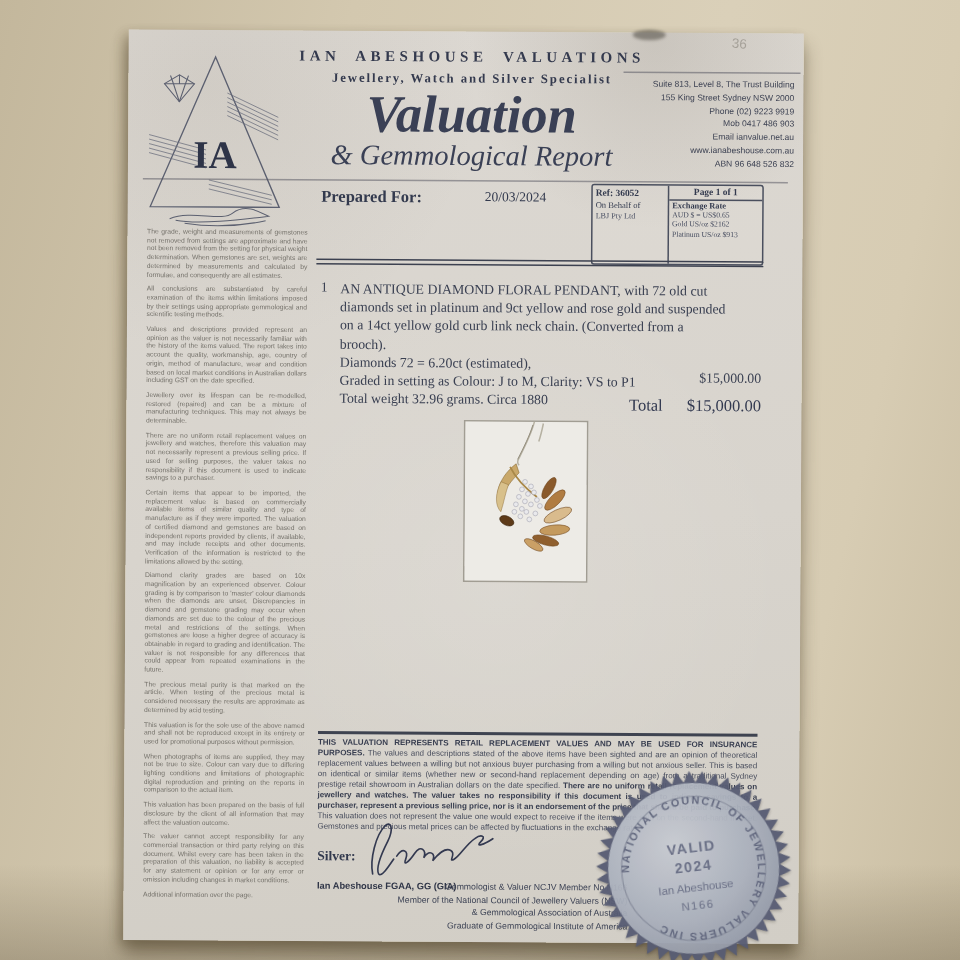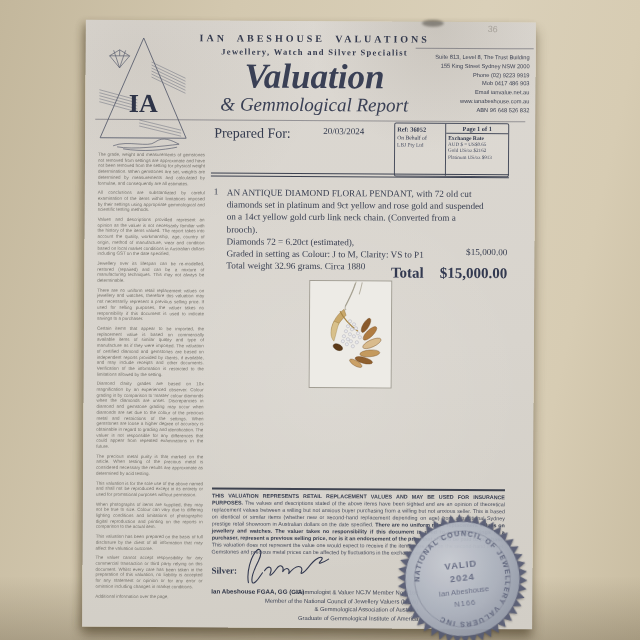--- a/index.html
+++ b/index.html
@@ -26,39 +26,39 @@
   .company{font-family:"Liberation Serif",serif;font-weight:bold;font-size:10px;letter-spacing:3px;word-spacing:5px;}
   .specialty{font-family:"Liberation Serif",serif;font-weight:bold;font-size:8.5px;letter-spacing:1.3px;margin-top:3px;}
   .title-main{font-family:"Liberation Serif",serif;font-style:italic;font-weight:bold;font-size:35px;line-height:1.0;margin-top:2px;color:#3a4055;}
   .title-sub{font-family:"Liberation Serif",serif;font-style:italic;font-size:19px;margin-top:0px;color:#3a4055;}
   .addr-rule{position:absolute;left:330px;top:26px;width:118px;border-top:1px solid rgba(90,90,100,.55);}
   .address{position:absolute;right:6px;top:31px;width:130px;text-align:right;font-size:5.7px;line-height:1.55;color:#3d4253;}
   .pencil{position:absolute;left:402px;top:2px;font-size:9px;color:rgba(100,95,85,.40);transform:rotate(4deg);}
   .smudge{position:absolute;left:336px;top:-2px;width:22px;height:7px;border-radius:50%;background:#4f4b43;opacity:.55;filter:blur(1px);}
   .header-rule{position:absolute;left:10px;top:99px;width:430px;border-top:1px solid rgba(80,80,92,.5);}
   
-  .prepared-label{position:absolute;left:129px;top:105px;font-family:"Liberation Serif",serif;font-weight:normal;font-size:14px;color:#333a4e;}
+  .prepared-label{position:absolute;left:129px;top:105px;font-family:"Liberation Serif",serif;font-weight:bold;font-size:11px;color:#333a4e;}
   .prepared-date{position:absolute;left:238px;top:105px;width:66px;text-align:left;font-family:"Liberation Serif",serif;font-size:9px;color:#333a4e;}
   .refbox{position:absolute;left:309px;top:101px;width:113px;height:52px;border:1px solid #4a4f5e;border-radius:2px;display:flex;background:rgba(255,255,255,.06);}
   .refbox .left{width:46px;border-right:1px solid #4a4f5e;padding:2px 2px;font-family:"Liberation Serif",serif;color:#333a4e;}
   .refbox .ref-no{font-weight:bold;font-size:6.3px;}
   .refbox .behalf{font-size:5.7px;margin-top:2px;}
   .refbox .behalf2{font-size:5.4px;margin-top:1px;color:#4a5063;}
   .refbox .right{flex:1;display:flex;flex-direction:column;font-family:"Liberation Serif",serif;color:#333a4e;}
   .refbox .pageline{border-bottom:1px solid #4a4f5e;font-weight:bold;font-size:6.3px;text-align:center;padding:1px 0;}
   .refbox .exch{padding:1px 2px;}
   .refbox .exch-title{font-weight:bold;font-size:5.6px;}
   .refbox .exch-line{font-size:5.1px;line-height:1.25;color:#464c5f;}
   .double-rule{position:absolute;left:126px;top:152px;width:298px;height:2px;border-top:1px solid #3c4150;border-bottom:1px solid #3c4150;}
   
   .item-number{position:absolute;left:129px;top:166px;font-family:"Liberation Serif",serif;font-size:9.2px;color:#3a4052;}
   .item-body{position:absolute;left:142px;top:166px;width:260px;font-family:"Liberation Serif",serif;font-size:9.2px;line-height:1.33;color:#3a4052;}
   .item-body p{margin:0;}
   .item-price{position:absolute;right:27px;top:225px;width:70px;text-align:right;font-family:"Liberation Serif",serif;font-size:9.2px;color:#3a4052;}
-  .total-row{position:absolute;right:27px;top:243px;font-family:"Liberation Serif",serif;font-weight:bold;font-size:15px;color:#323950;display:flex;gap:16px;}
+  .total-row{position:absolute;right:27px;top:243px;font-family:"Liberation Serif",serif;font-weight:normal;font-size:11px;color:#323950;display:flex;gap:16px;}
   
   .photo{position:absolute;left:225px;top:259px;width:81px;height:106px;background:#eceae5;border:1px solid #a19d93;box-shadow:inset 0 0 4px rgba(120,115,100,.35);}
   
   .sidebar{position:absolute;left:13px;top:132px;width:107px;color:#75726b;font-size:4.5px;line-height:1.27;text-align:justify;}
   .sidebar p{margin:0 0 4px 0;}
   
   .disclaimer{position:absolute;left:129px;top:467px;width:293px;border-top:2px solid #3e4350;padding-top:3px;
     font-size:5.35px;line-height:1.32;text-align:justify;color:#474c5c;}
   .disclaimer .b{font-weight:bold;color:#383e50;}
   

